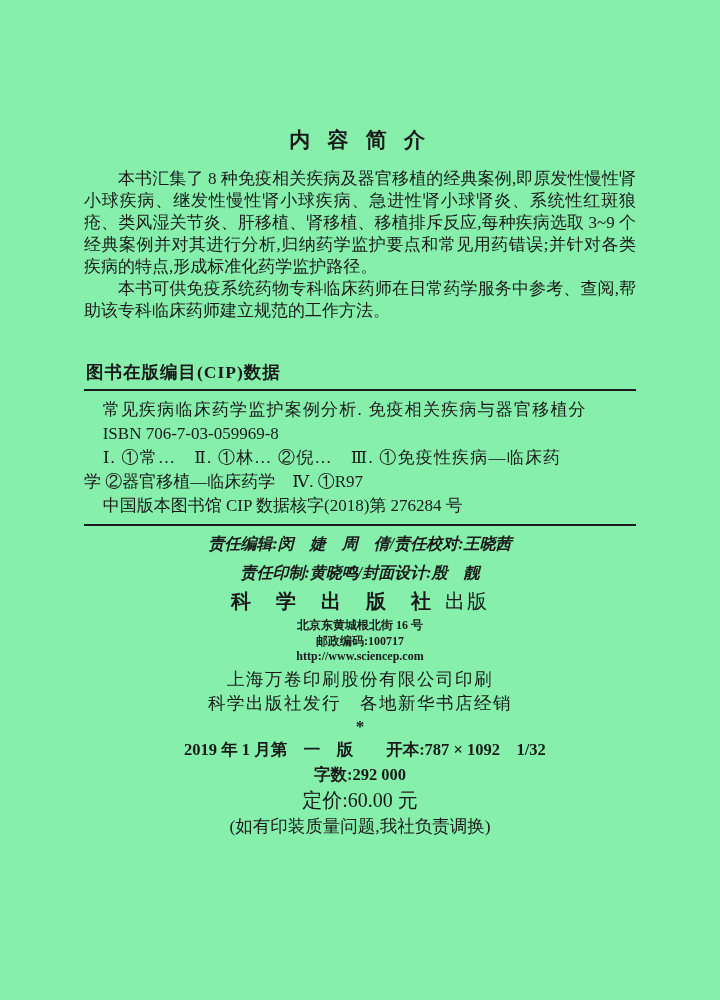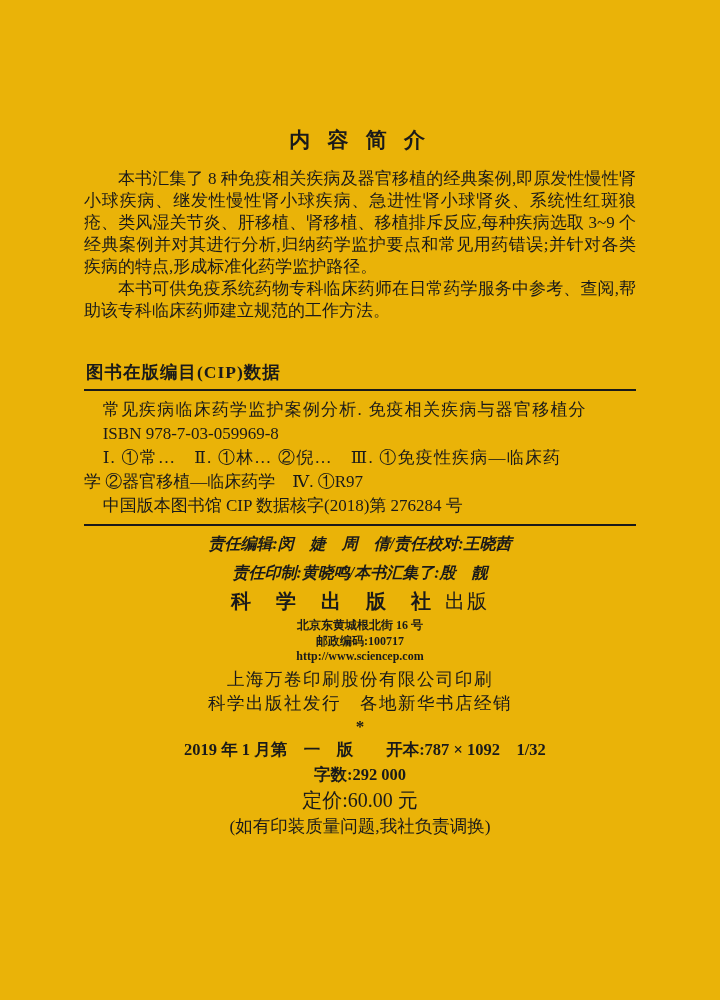--- a/index.html
+++ b/index.html
@@ -5,21 +5,21 @@
   html, body {
     margin: 0;
     padding: 0;
     background: #ffffff;
   }
   .page {
     position: relative;
     width: 720px;
     height: 1000px;
     margin: 0 auto;
-    background: #eab308;
+    background: #86efac;
     color: #1a1a1a;
     font-family: "Liberation Serif", "DejaVu Serif", serif;
     box-sizing: border-box;
     padding: 126px 84px 0 84px;
     overflow: hidden;
   }
   
   .intro-title {
     text-align: center;
     font-size: 21px;
@@ -142,31 +142,31 @@
     <h1 class="intro-title">内 容 简 介</h1>
     <p class="intro-para">本书汇集了 8 种免疫相关疾病及器官移植的经典案例,即原发性慢性肾小球疾病、继发性慢性肾小球疾病、急进性肾小球肾炎、系统性红斑狼疮、类风湿关节炎、肝移植、肾移植、移植排斥反应,每种疾病选取 3~9 个经典案例并对其进行分析,归纳药学监护要点和常见用药错误;并针对各类疾病的特点,形成标准化药学监护路径。</p>
     <p class="intro-para">本书可供免疫系统药物专科临床药师在日常药学服务中参考、查阅,帮助该专科临床药师建立规范的工作方法。</p>
   </div>
 
   <div class="cip">
     <div class="cip-header">图书在版编目(CIP)数据</div>
     <hr class="rule">
     <div class="cip-body">
       <div class="cip-line indent ls">常见疾病临床药学监护案例分析. 免疫相关疾病与器官移植分</div>
-      <div class="cip-line indent">ISBN 978-7-03-059969-8</div>
+      <div class="cip-line indent">ISBN 706-7-03-059969-8</div>
       <div class="cip-line indent ls">Ⅰ. ①常…　Ⅱ. ①林… ②倪…　Ⅲ. ①免疫性疾病—临床药</div>
       <div class="cip-line">学 ②器官移植—临床药学　Ⅳ. ①R97</div>
       <div class="cip-line indent">中国版本图书馆 CIP 数据核字(2018)第 276284 号</div>
     </div>
     <hr class="rule">
   </div>
 
   <div class="colophon">
     <div class="staff">责任编辑:闵　婕　周　倩/责任校对:王晓茜</div>
-    <div class="staff">责任印制:黄晓鸣/本书汇集了:殷　靓</div>
+    <div class="staff">责任印制:黄晓鸣/封面设计:殷　靓</div>
 
     <div class="publisher">
       <span class="pub-calli">科 学 出 版 社</span>
       <span class="pub-label">出版</span>
     </div>
 
     <div class="addr-line">北京东黄城根北街 16 号</div>
     <div class="addr-line">邮政编码:100717</div>
     <div class="addr-line">http://www.sciencep.com</div>
 

